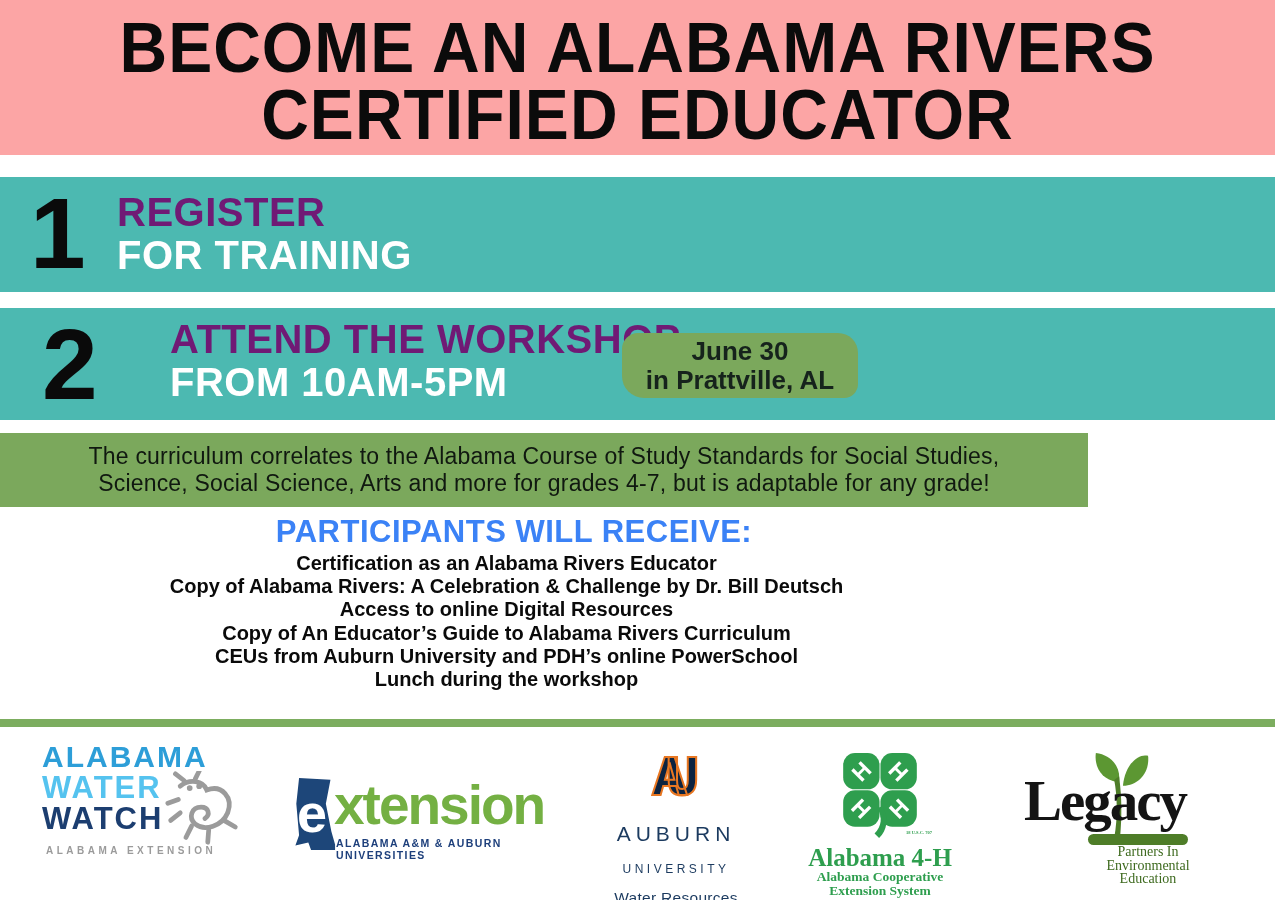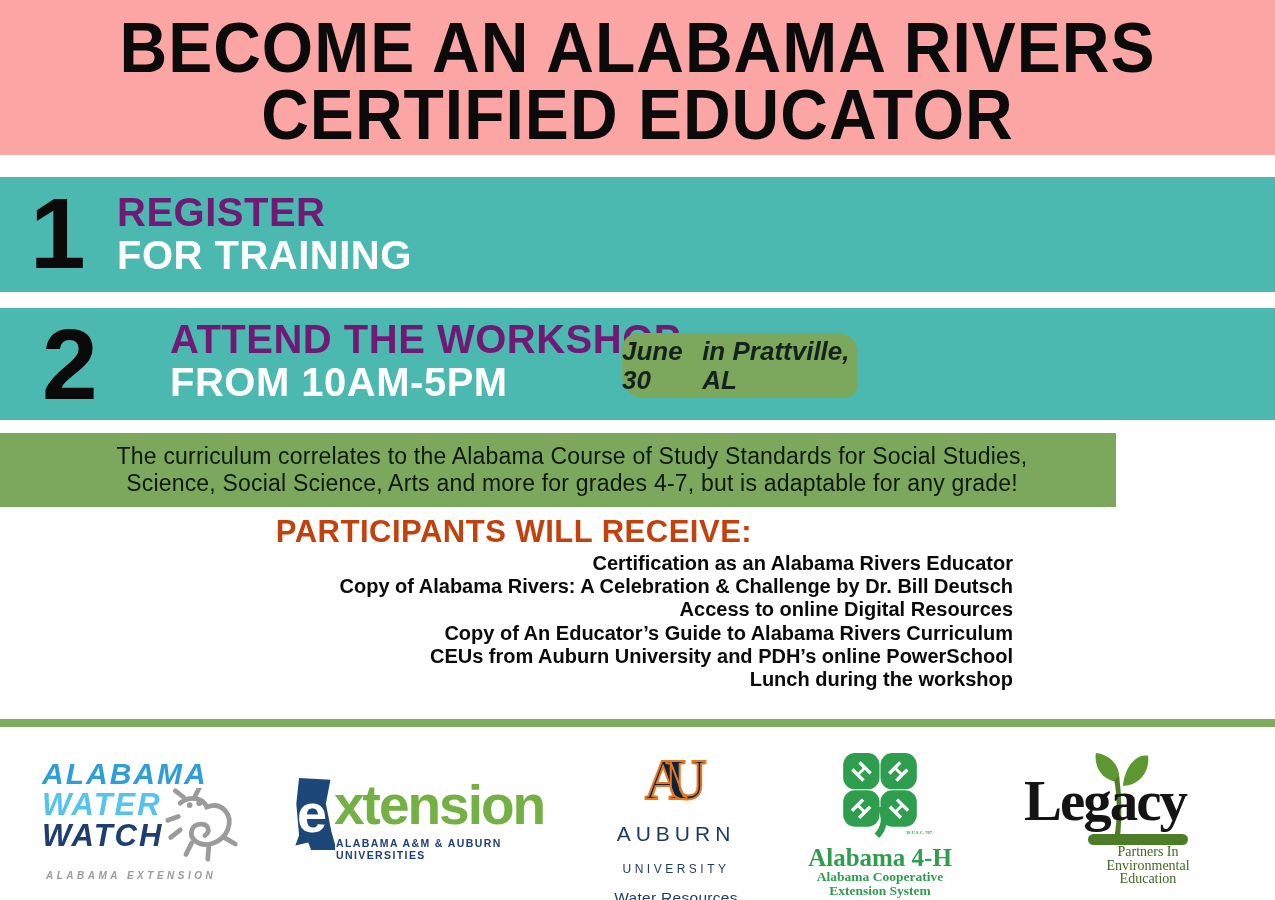--- a/index.html
+++ b/index.html
@@ -17,51 +17,51 @@
   .band-step2{top:308px;height:112px;}
   .step-number{position:absolute;top:4px;color:#0a0a0a;font-weight:bold;font-size:100px;line-height:104px;}
   .step1-number{left:30px;}
   .step2-number{left:42px;}
   .step-text{position:absolute;top:14px;font-weight:bold;font-size:40px;line-height:43px;letter-spacing:0.5px;}
   .step1-text{left:117px;}
   .step2-text{left:170px;top:10px;}
   .step-line1{color:#701a75;}
   .step-line2{color:#ffffff;}
   .date-badge{position:absolute;left:622px;top:25px;width:236px;height:65px;background:#7BA85C;
-              border-radius:16px 20px 14px 22px;display:flex;align-items:center;justify-content:center;font-style:italic;}
+              border-radius:16px 20px 14px 22px;display:flex;flex-direction:column;align-items:center;justify-content:center;}
   .date-badge div{color:#16231c;font-weight:bold;font-size:26px;line-height:29px;}
   
   .band-curriculum{position:absolute;left:0;top:433px;width:1088px;height:74px;background:#7BA85C;
-                   display:flex;flex-direction:column;align-items:center;justify-content:center;padding-left:28px;}
+                   display:flex;flex-direction:column;align-items:center;justify-content:center;}
   .band-curriculum div{color:#101810;font-size:23px;line-height:27px;letter-spacing:0.2px;}
   
   .participants-heading{position:absolute;left:0;top:514px;width:1028px;text-align:center;
-                        color:#c2410c;font-weight:bold;font-size:31px;letter-spacing:0.5px;}
-  .participants-list{position:absolute;left:0;top:552px;width:1013px;text-align:right;}
+                        color:#3b82f6;font-weight:bold;font-size:31px;letter-spacing:0.5px;}
+  .participants-list{position:absolute;left:0;top:552px;width:1013px;text-align:center;}
   .participants-list div{color:#0a0a0a;font-weight:bold;font-size:20px;line-height:23.2px;}
   
   .green-divider{position:absolute;left:0;top:719px;width:1275px;height:8px;background:#7CAD5F;}
   
   .logo{position:absolute;}
   
-  .logo-aww{left:42px;top:758px;width:200px;font-style:italic;}
+  .logo-aww{left:42px;top:741px;width:200px;}
   .aww-l1{color:#2D9ED8;font-weight:bold;font-size:30px;line-height:31px;letter-spacing:2px;}
   .aww-l2{color:#55C3EF;font-weight:bold;font-size:31px;line-height:31px;letter-spacing:2px;}
   .aww-l3{color:#1C3E70;font-weight:bold;font-size:31px;line-height:32px;letter-spacing:2px;}
-  .aww-caption{color:#9B9B9B;font-weight:bold;font-size:10px;letter-spacing:3.5px;margin-top:18px;margin-left:4px;}
+  .aww-caption{color:#9B9B9B;font-weight:bold;font-size:10px;letter-spacing:3.5px;margin-top:10px;margin-left:4px;}
   .aww-bug{position:absolute;left:123px;top:30px;}
   
   .logo-ext{left:288px;top:770px;width:290px;height:92px;}
   .ext-state{position:absolute;left:0;top:4px;}
   .ext-e{position:absolute;left:9px;top:16px;color:#ffffff;font-weight:bold;font-size:54px;line-height:54px;}
   .ext-rest{position:absolute;left:46px;top:8px;color:#74B043;font-weight:bold;font-size:55px;line-height:55px;letter-spacing:-2px;}
   .ext-caption{position:absolute;left:48px;top:67px;color:#1D3F7B;font-weight:bold;font-size:10.5px;letter-spacing:1.4px;}
   
   .logo-auburn{left:596px;top:750px;width:160px;text-align:center;}
-  .au-mark{font-family:Liberation Serif, serif;font-weight:bold;font-size:58px;line-height:60px;
+  .au-mark{font-family:Liberation Mono, monospace;font-weight:bold;font-size:58px;line-height:60px;
            color:#0C2340;-webkit-text-stroke:2px #E87722;letter-spacing:-22px;padding-right:22px;}
   .au-line1{color:#1B3A5F;font-size:21px;letter-spacing:5px;margin-top:12px;}
   .au-line2{color:#1B3A5F;font-size:12px;letter-spacing:3.5px;margin-top:16px;}
   .au-caption{color:#1B3A5F;font-size:15.5px;margin-top:13px;letter-spacing:0.3px;}
   
   .logo-4h{left:800px;top:748px;width:160px;text-align:center;font-family:"Liberation Serif",serif;}
   .fourh-name{color:#2E9E4E;font-weight:bold;font-size:25px;line-height:24px;margin-top:-6px;}
   .fourh-cap1,.fourh-cap2{color:#2E9E4E;font-weight:bold;font-size:13.5px;line-height:14px;}
   .fourh-usc{position:absolute;right:28px;top:82px;color:#2E9E4E;font-size:4.5px;font-weight:bold;}
   

